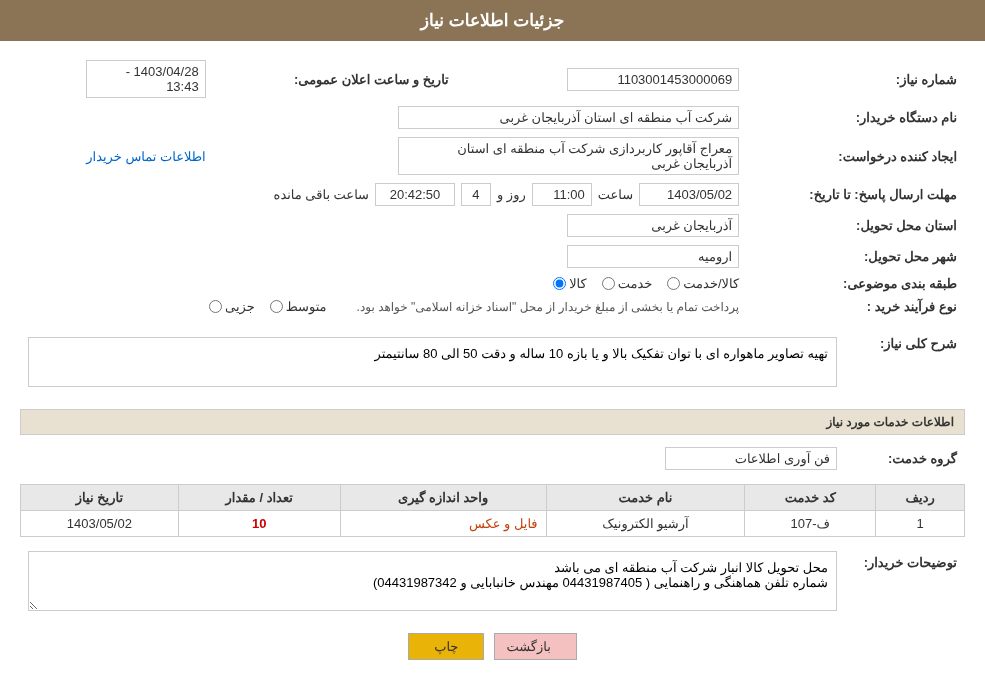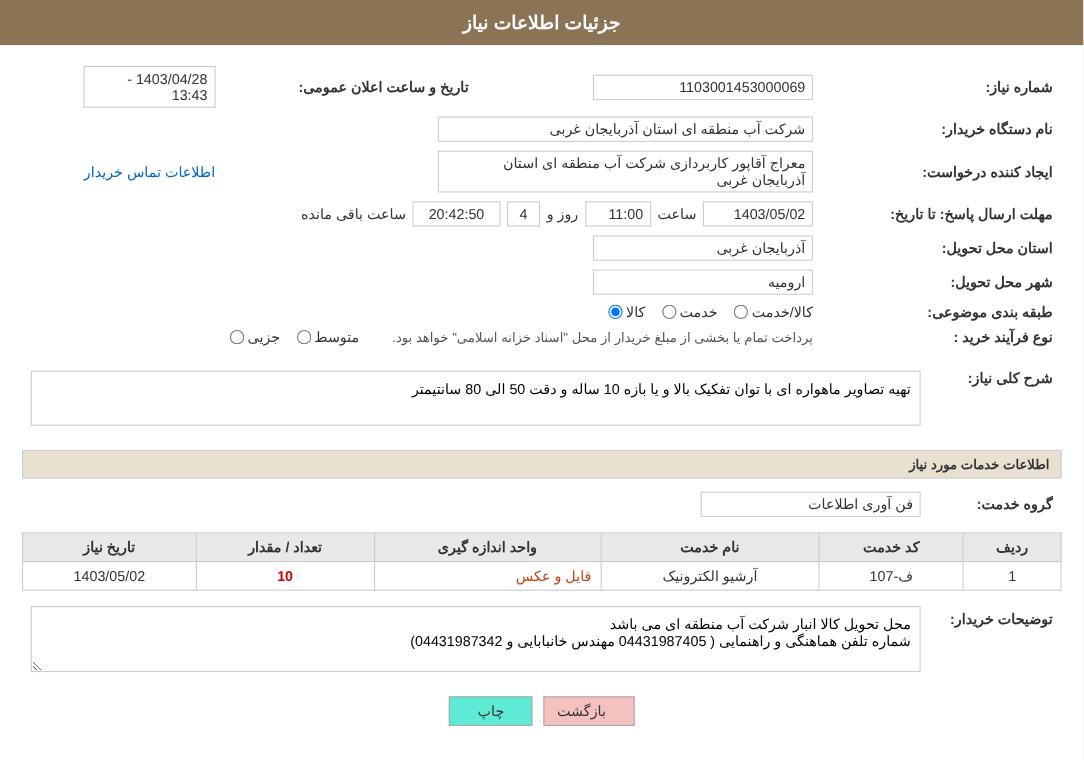--- a/index.html
+++ b/index.html
@@ -52,21 +52,21 @@
       border: 1px solid #ccc;
       padding: 3px 6px;
       background: #fff;
       display: inline-block;
       min-height: 22px;
     }
     .input-wide {
       width: 341px;
     }
     .input-medium {
-      width: 200px;
+      width: 172px;
     }
     .input-small {
       width: 120px;
     }
     .section-title {
       background: #e8e0d0;
       border: 1px solid #ccc;
       padding: 5px 10px;
       font-weight: bold;
       font-size: 12px;
@@ -146,21 +146,21 @@
       margin-top: 15px;
     }
     .btn {
       padding: 5px 25px;
       font-family: Tahoma, Arial, sans-serif;
       font-size: 13px;
       cursor: pointer;
       border: 1px solid #aaa;
     }
     .btn-print {
-      background: #5eead4;
+      background: #eab308;
       color: #333;
     }
     .btn-back {
       background: #f5c0c0;
       color: #333;
       padding-left: 11px;
     }
   </style>
 </head>
 <body>

